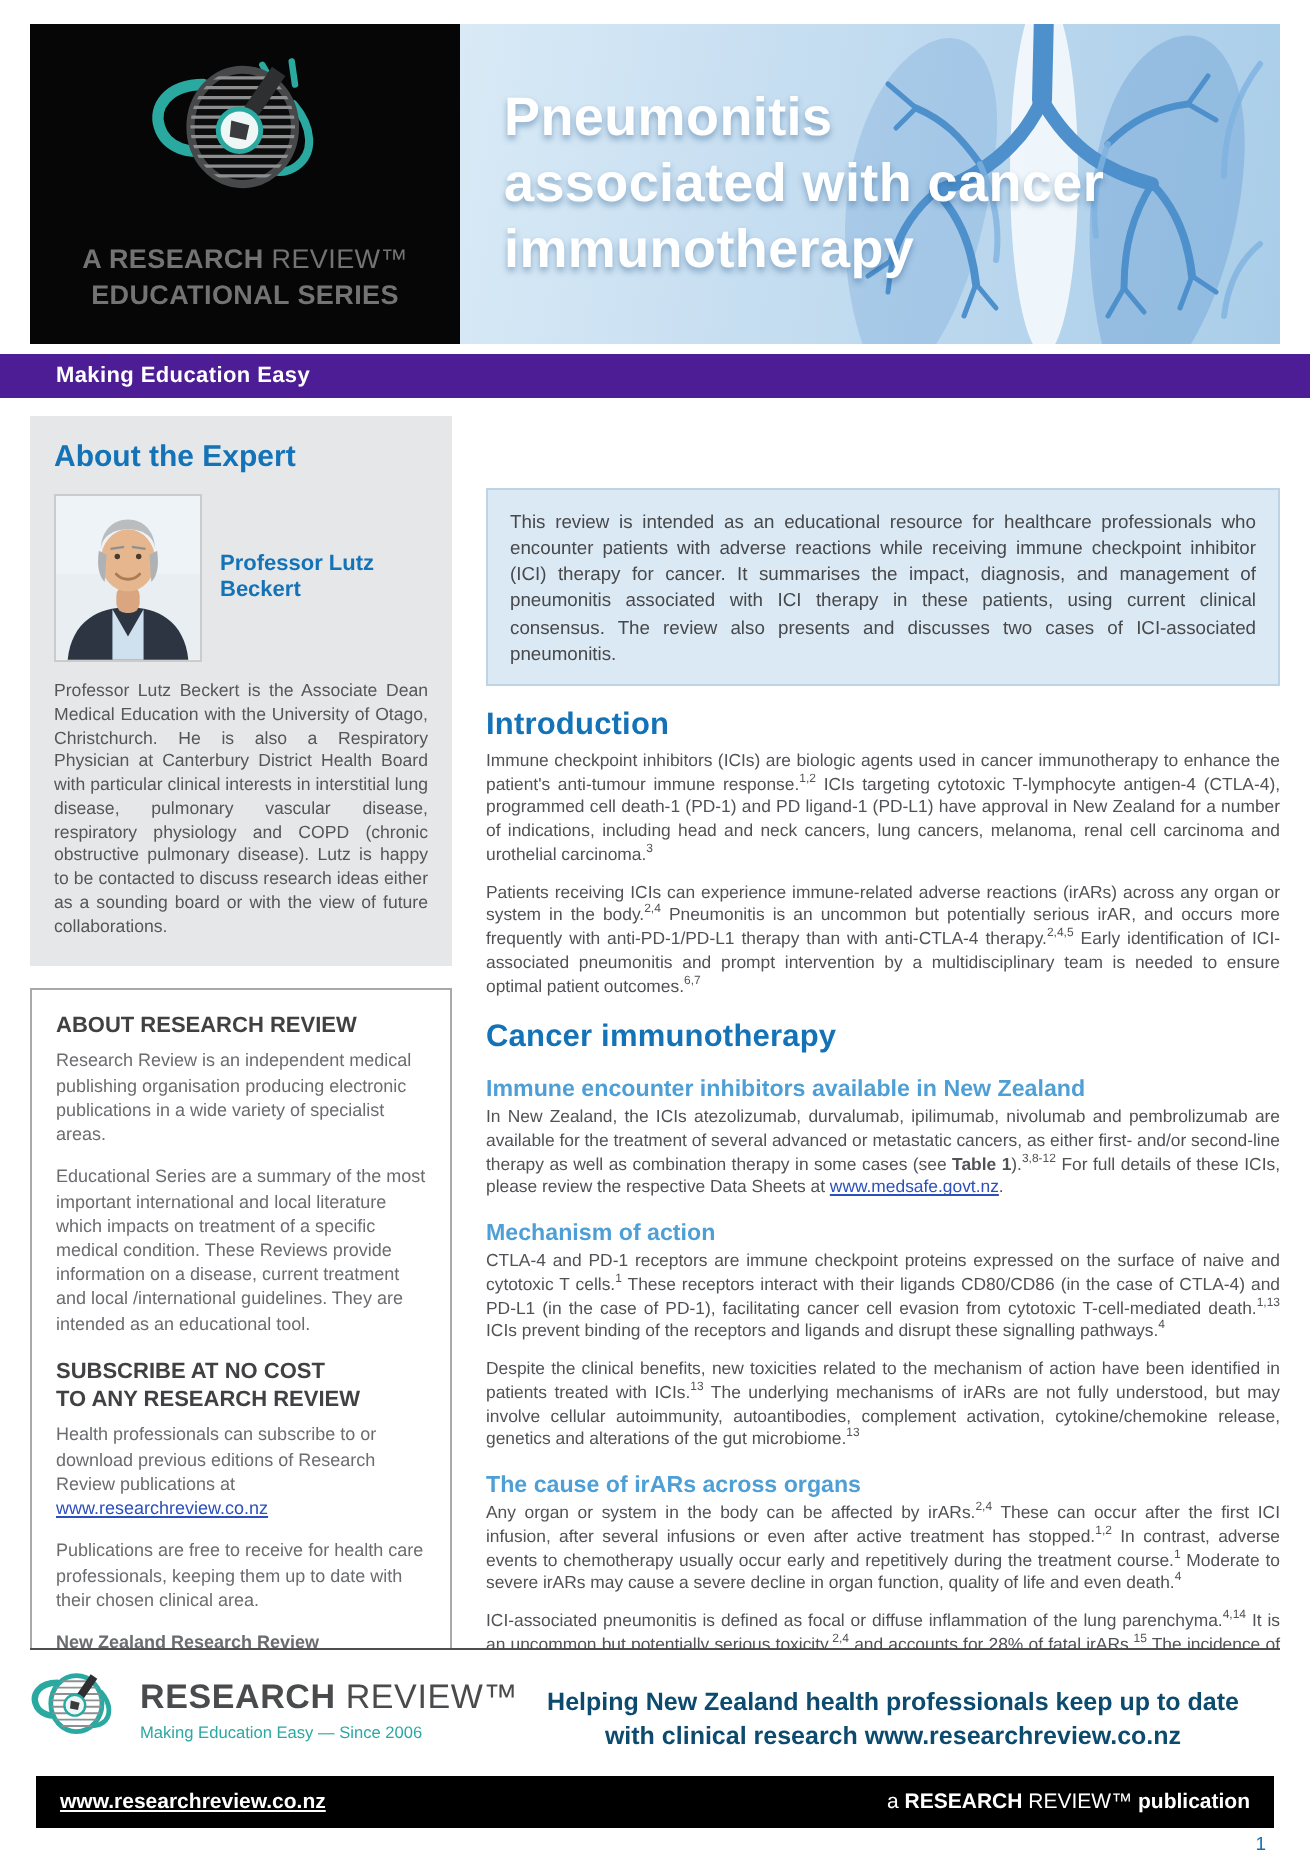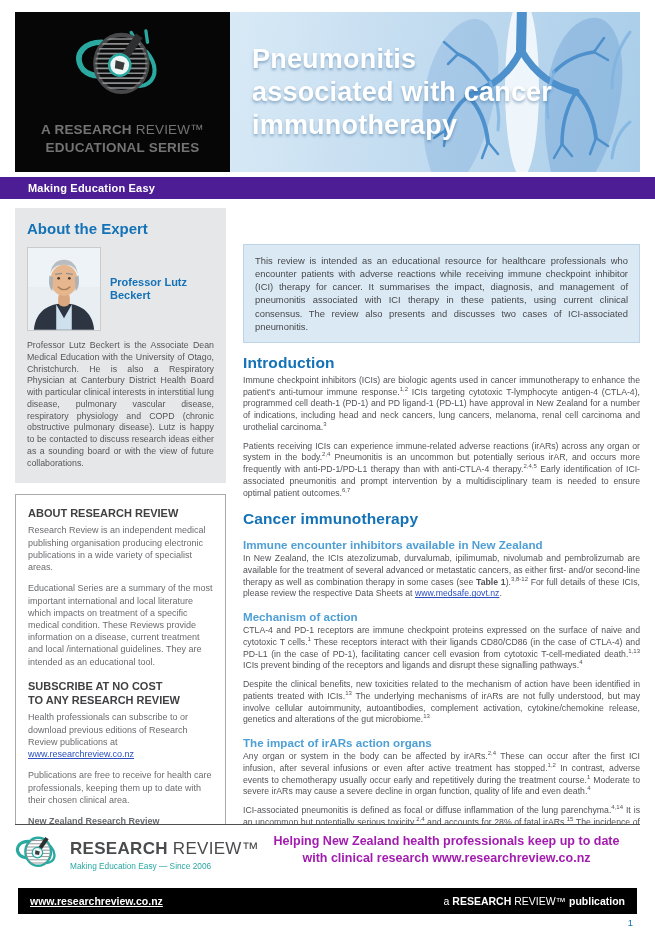--- a/index.html
+++ b/index.html
@@ -48,25 +48,25 @@
   .summary-box p { font-size:9.4px; color:#47484a; text-align:justify; line-height:1.4; }
   .main h1 { color:#1472b7; font-size:15.5px; margin:11px 0 3px; letter-spacing:.1px; }
   .main h2 { color:#4e9fd6; font-size:11.6px; margin:10px 0 2px; }
   .main p.body { font-size:8.7px; color:#515256; text-align:justify; line-height:1.35; margin:0 0 7px; }
   .main p.body:last-child { margin-bottom:0; }
   sup { font-size:6px; vertical-align:super; line-height:0; }
   a.ilink { color:#2b50bd; text-decoration:underline; cursor:pointer; }
   
   .footer-wrap { position:absolute; left:0; right:0; bottom:0; background:#fff; }
   .footer-rule { border:none; border-top:1.5px solid #4d4e50; margin:0 15px; }
-  .footer { display:flex; align-items:flex-start; padding:8px 15px 7px; }
+  .footer { display:flex; align-items:flex-end; padding:8px 15px 7px; }
   .footer-logo { display:flex; align-items:center; gap:7px; flex:0 0 auto; }
   .fl-text .fl-title { font-size:17px; color:#4a4b4d; letter-spacing:.3px; }
   .fl-text .fl-tag { font-size:8.3px; color:#2aa9a4; font-weight:normal; margin-top:2px; }
-  .footer-tagline { flex:1; text-align:center; color:#a21caf; font-weight:bold; font-size:12.5px; line-height:1.35; padding-right:6px; }
+  .footer-tagline { flex:1; text-align:center; color:#0c4a6e; font-weight:bold; font-size:12.5px; line-height:1.35; padding-right:6px; }
   .footer-bar {
     margin:4px 18px 0; background:#000; height:26px;
     display:flex; align-items:center; justify-content:space-between; padding:0 12px;
   }
   .bar-link { color:#fff; font-weight:bold; font-size:10.5px; text-decoration:underline; cursor:pointer; }
   .bar-pub { color:#fff; font-size:10.5px; }
   .page-num { text-align:right; color:#1472b7; font-size:9.5px; margin:3px 22px 2px 0; }
 </style>
 </head>
 <body>
@@ -198,21 +198,21 @@
 
       <h1>Cancer immunotherapy</h1>
 
       <h2>Immune encounter inhibitors available in New Zealand</h2>
       <p class="body">In New Zealand, the ICIs atezolizumab, durvalumab, ipilimumab, nivolumab and pembrolizumab are available for the treatment of several advanced or metastatic cancers, as either first- and/or second-line therapy as well as combination therapy in some cases (see <b>Table 1</b>).<sup>3,8-12</sup> For full details of these ICIs, please review the respective Data Sheets at <a class="ilink">www.medsafe.govt.nz</a>.</p>
 
       <h2>Mechanism of action</h2>
       <p class="body">CTLA-4 and PD-1 receptors are immune checkpoint proteins expressed on the surface of naive and cytotoxic T cells.<sup>1</sup> These receptors interact with their ligands CD80/CD86 (in the case of CTLA-4) and PD-L1 (in the case of PD-1), facilitating cancer cell evasion from cytotoxic T-cell-mediated death.<sup>1,13</sup> ICIs prevent binding of the receptors and ligands and disrupt these signalling pathways.<sup>4</sup></p>
       <p class="body">Despite the clinical benefits, new toxicities related to the mechanism of action have been identified in patients treated with ICIs.<sup>13</sup> The underlying mechanisms of irARs are not fully understood, but may involve cellular autoimmunity, autoantibodies, complement activation, cytokine/chemokine release, genetics and alterations of the gut microbiome.<sup>13</sup></p>
 
-      <h2>The impact of irARs action organs</h2>
+      <h2>The cause of irARs across organs</h2>
       <p class="body">Any organ or system in the body can be affected by irARs.<sup>2,4</sup> These can occur after the first ICI infusion, after several infusions or even after active treatment has stopped.<sup>1,2</sup> In contrast, adverse events to chemotherapy usually occur early and repetitively during the treatment course.<sup>1</sup> Moderate to severe irARs may cause a severe decline in organ function, quality of life and even death.<sup>4</sup></p>
       <p class="body">ICI-associated pneumonitis is defined as focal or diffuse inflammation of the lung parenchyma.<sup>4,14</sup> It is an uncommon but potentially serious toxicity,<sup>2,4</sup> and accounts for 28% of fatal irARs.<sup>15</sup> The incidence of pneumonitis has been reported as approximately 4% with anti-PD-1 therapy, 2% with anti-PD-L1 therapy, and &lt;1% with anti-CTLA-4 therapy.<sup>4,14</sup> Incidence is 10% with combination anti-PD-1/PD-L1 and anti-CTLA-4 therapy.<sup>4,14</sup> Chronic ICI-associated pneumonitis requiring long-term immunosuppression has been reported in approximately 2% of patients with non-small cell lung cancer or melanoma.<sup>4,14</sup></p>
       <p class="body">The median time to onset of ICI-associated pneumonitis is 2.3-2.8 months, although late onset, up to 2 years, has been described.<sup>14-16</sup> Earlier onset has been observed in patients with severe pneumonitis, non-small cell lung cancer and/or those receiving combination ICI therapy.<sup>14-16</sup></p>
     </main>
   </div>
 
   <div class="footer-wrap">
     <hr class="footer-rule">
     <div class="footer">
       <div class="footer-logo">

